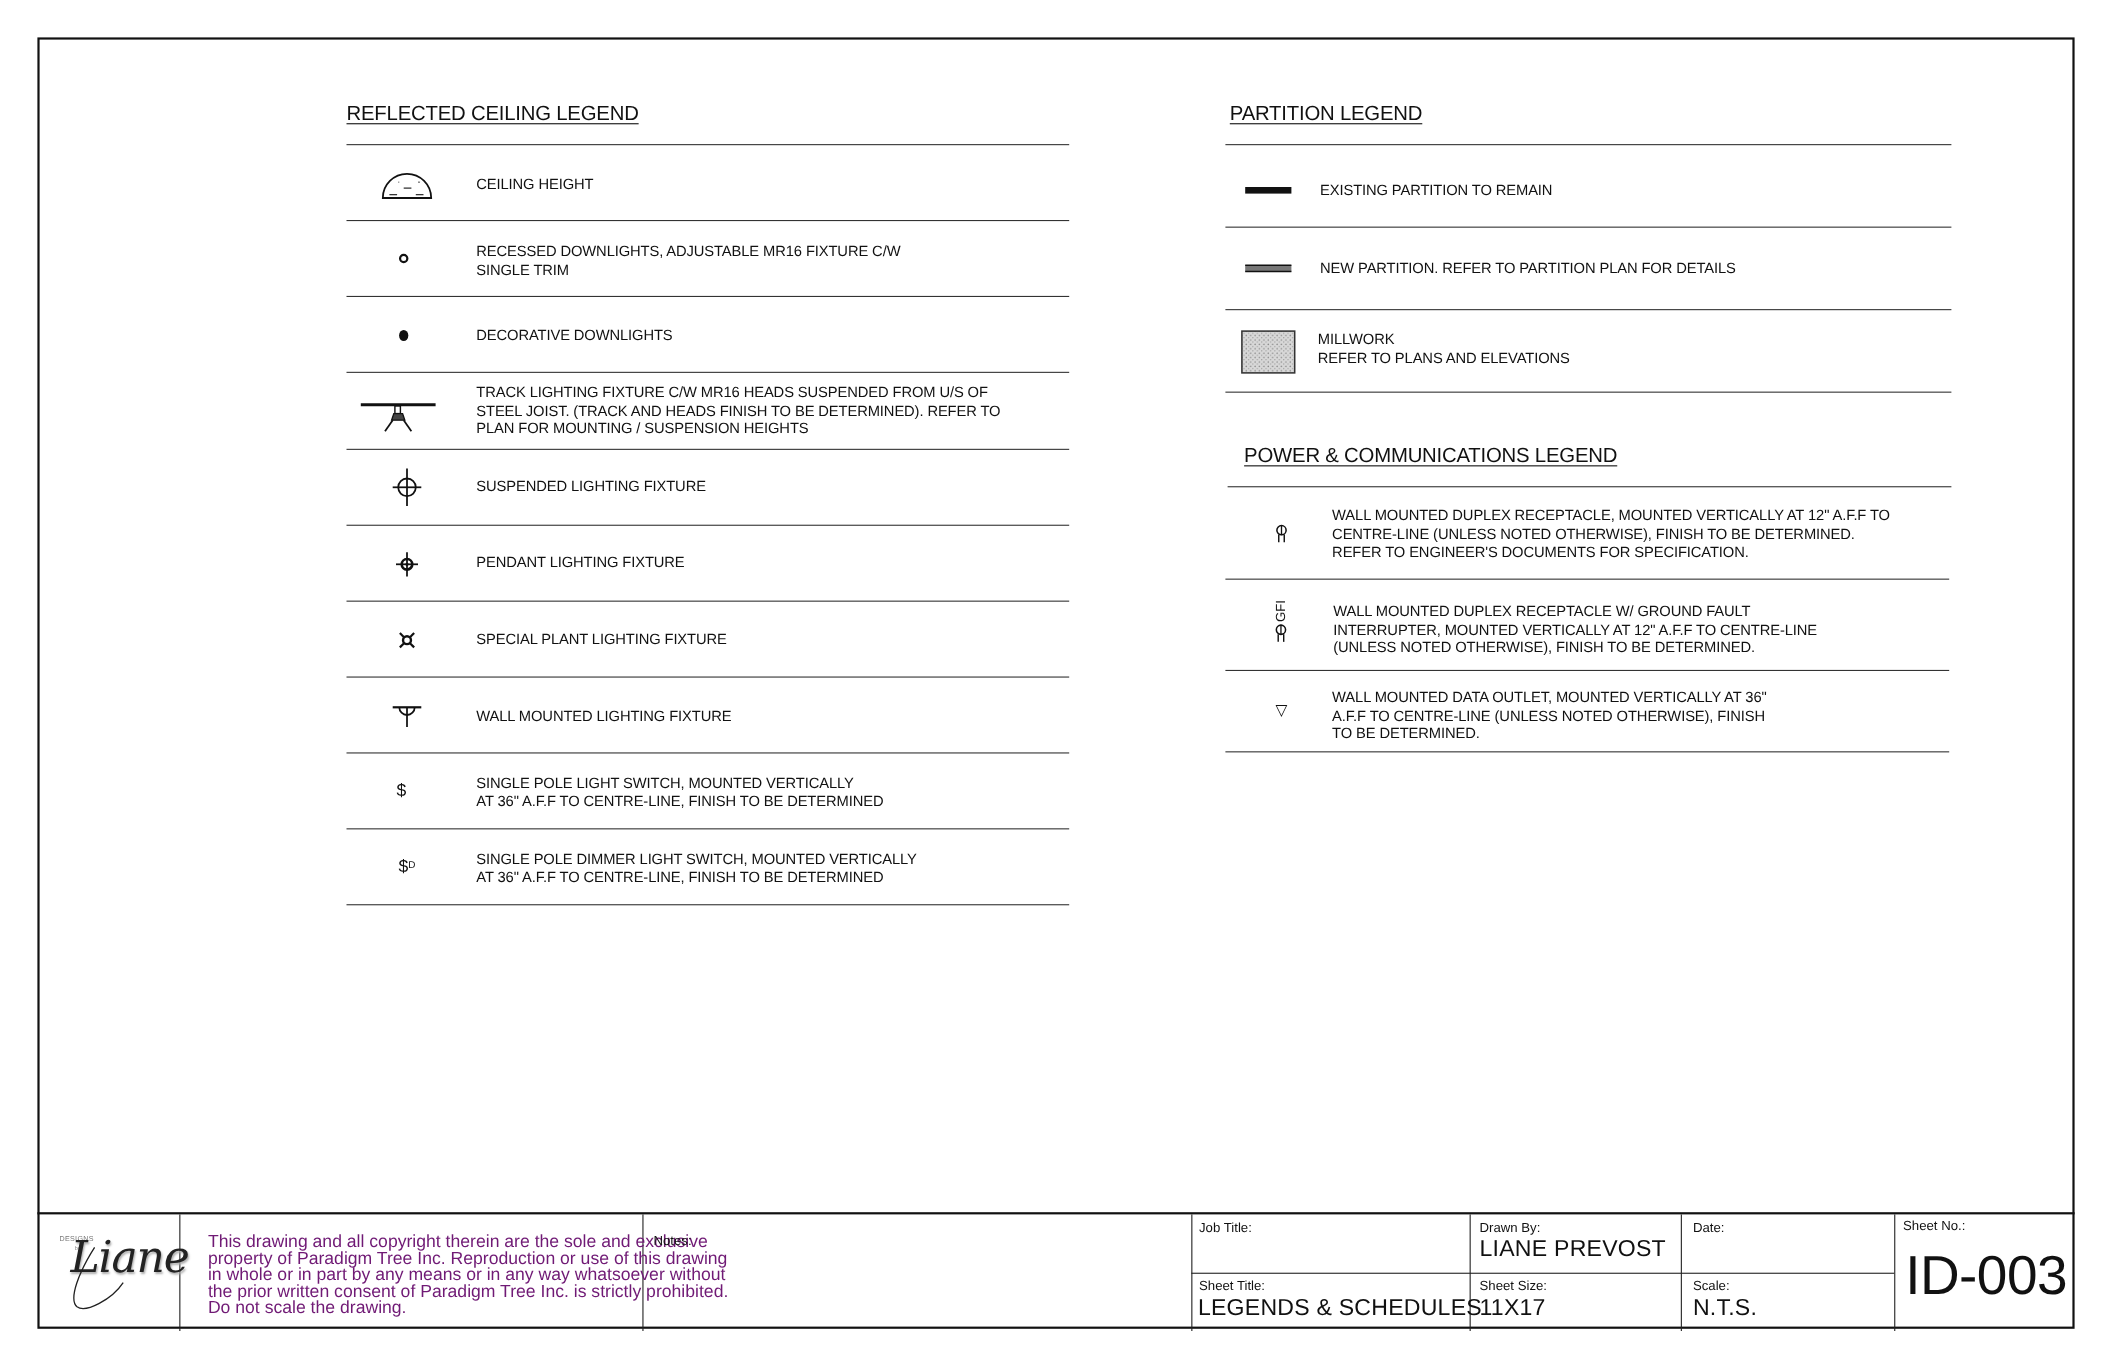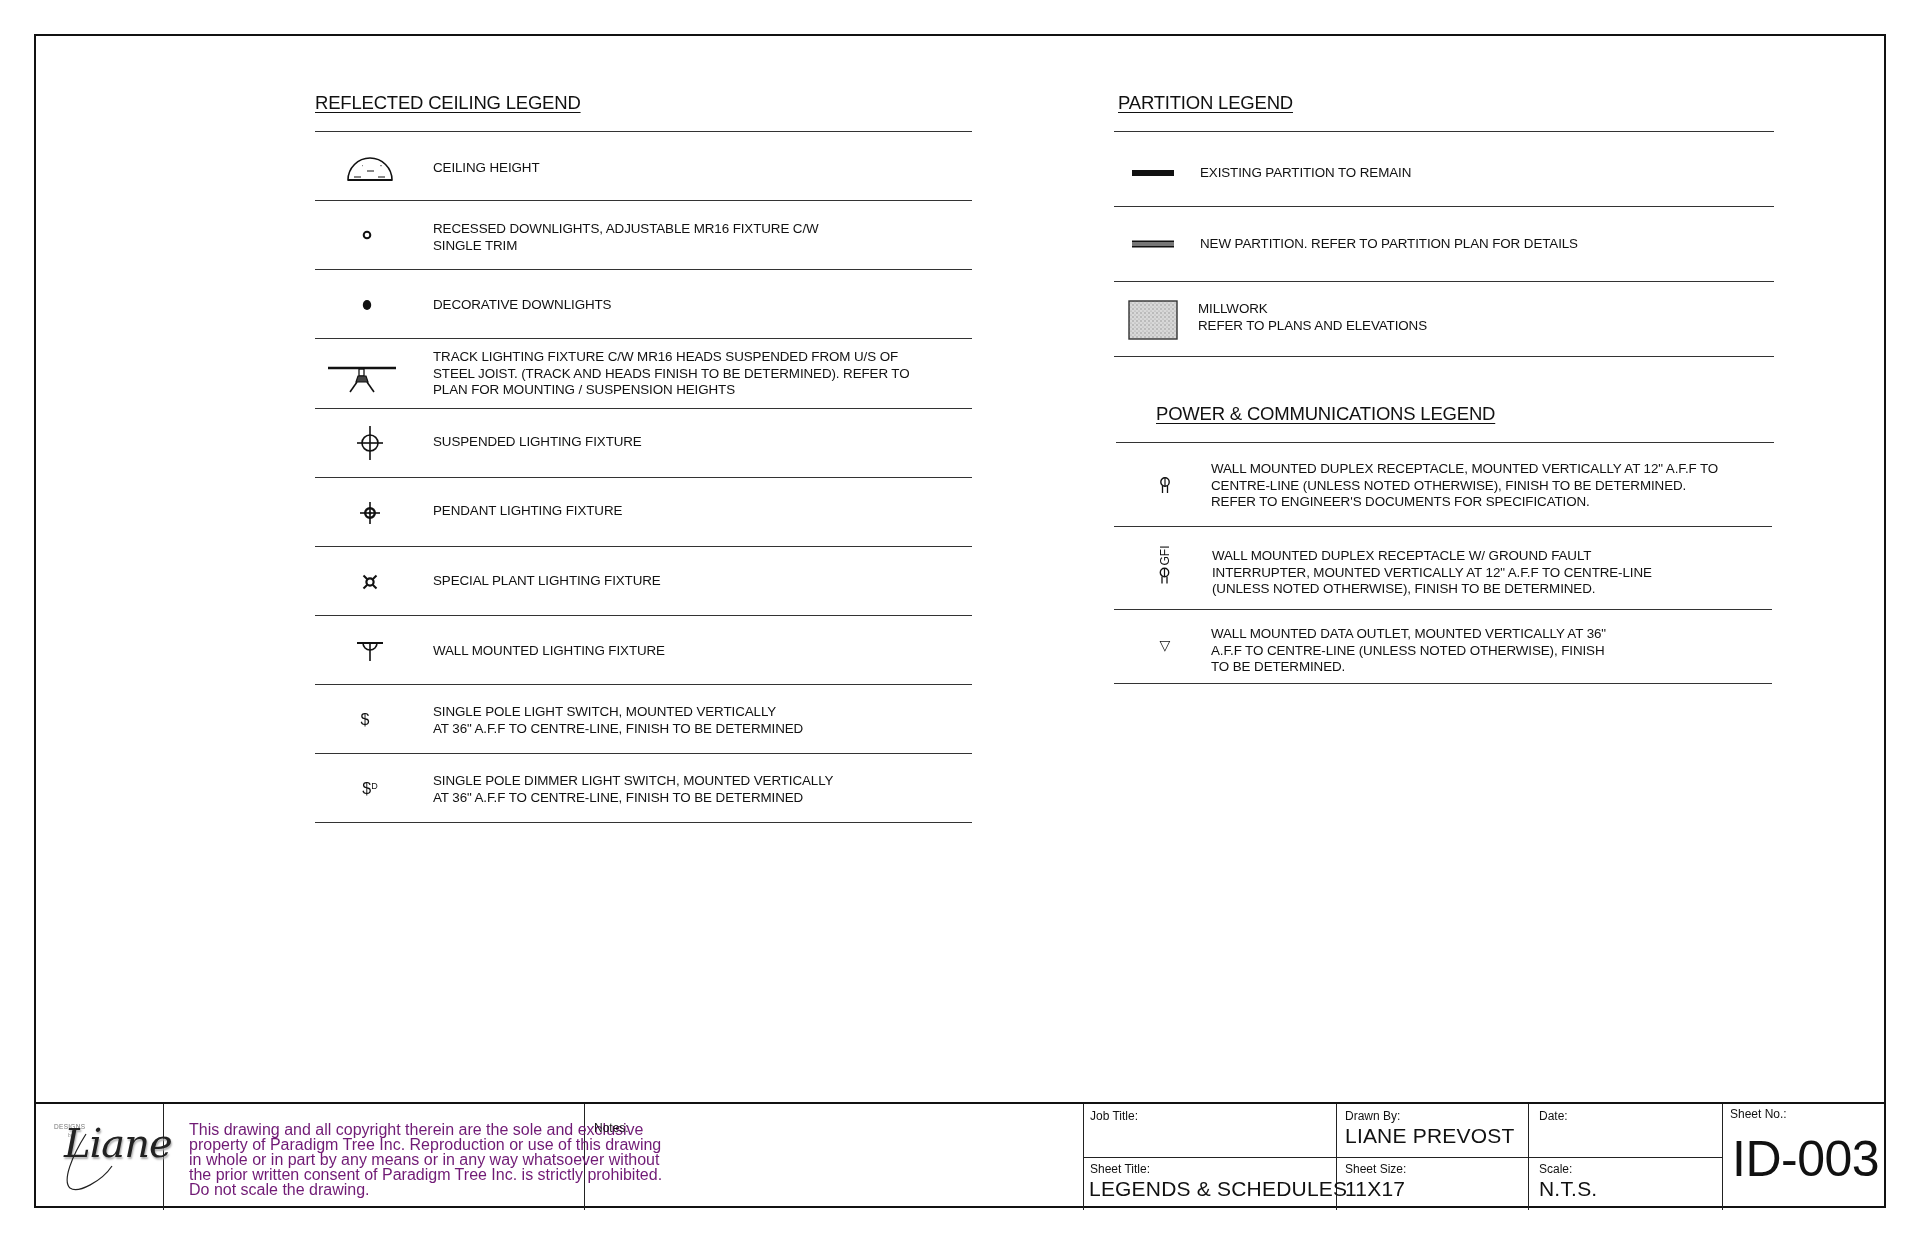--- a/index.html
+++ b/index.html
@@ -199,21 +199,21 @@
         <rect x="1" y="1" width="48" height="38" fill="url(#stip)" stroke="#333" stroke-width="1.4"></rect>
       </svg>
     </div>
     <div class="row-text" style="left:1198px; top:301px;">MILLWORK
 REFER TO PLANS AND ELEVATIONS</div>
   </div>
   <div class="hline" style="left:1114px; width:660px; top:356px;"></div>
 </div>
 
 <div>
-  <div class="legend-title" style="left:1156px; top:403px;">POWER &amp; COMMUNICATIONS LEGEND</div>
+  <div class="legend-title" style="left:1131px; top:403px;">POWER &amp; COMMUNICATIONS LEGEND</div>
   <div class="hline" style="left:1116px; width:658px; top:442px;"></div>
 
   <div>
     <div class="sym" style="left:1156px; top:474px; width:18px; height:22px;">
       <svg width="12" height="18" viewBox="0 0 12 18">
         <circle cx="6" cy="6" r="4.2" fill="none" stroke="#111" stroke-width="1.4"></circle>
         <line x1="6" y1="1.5" x2="6" y2="10.5" stroke="#111" stroke-width="1.2"></line>
         <line x1="3.5" y1="10" x2="3.5" y2="17" stroke="#111" stroke-width="1.3"></line>
         <line x1="8.5" y1="10" x2="8.5" y2="17" stroke="#111" stroke-width="1.3"></line>
       </svg>

